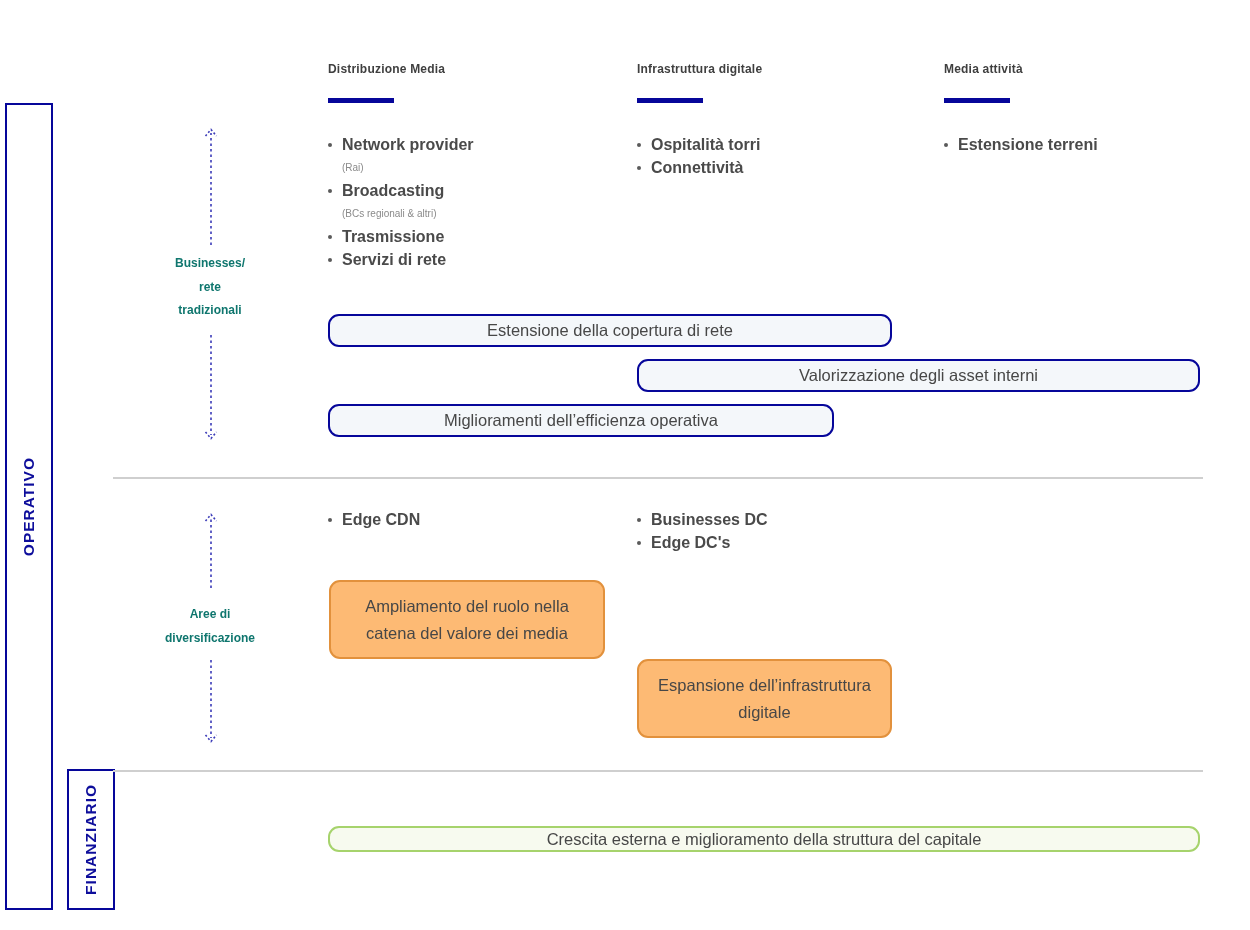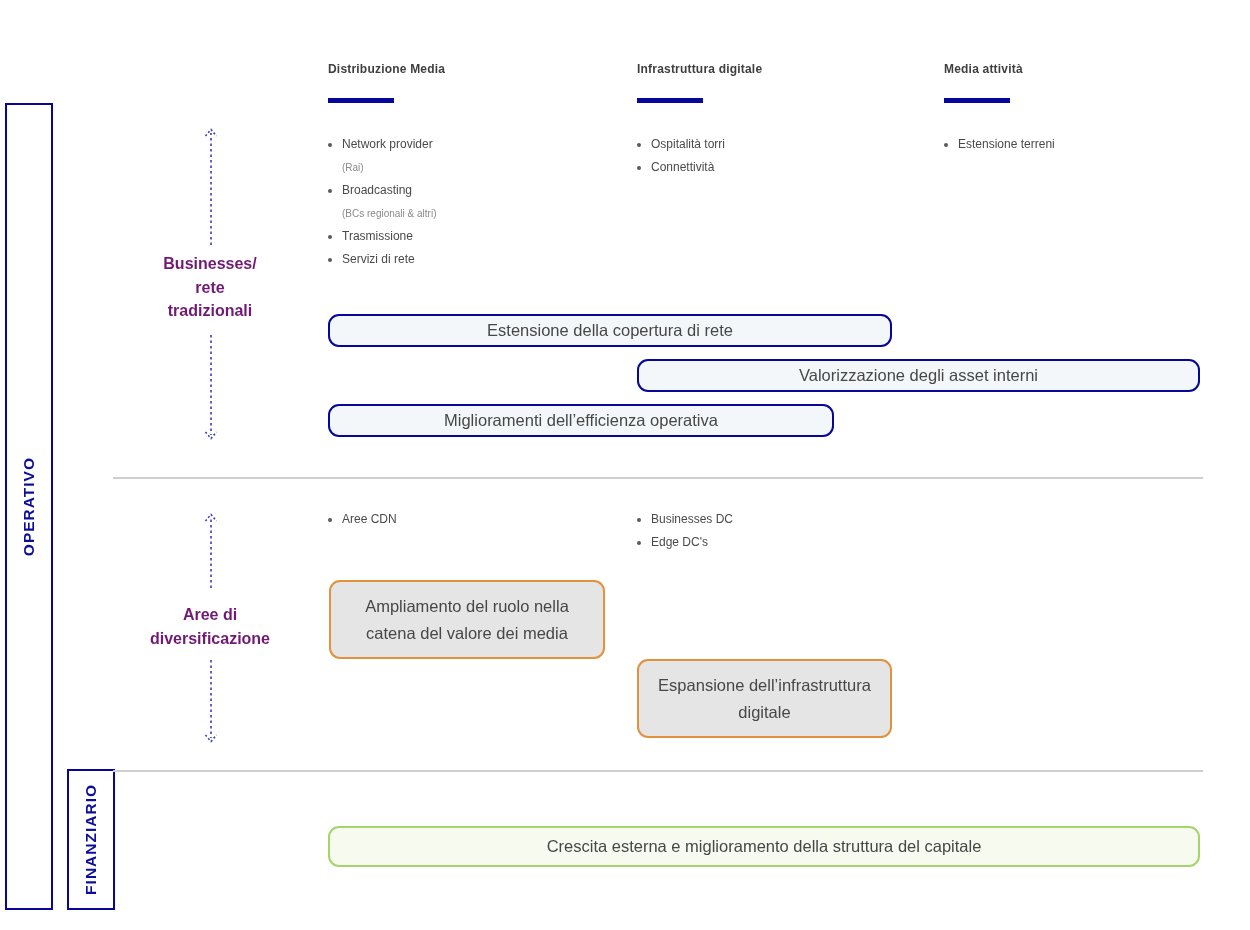--- a/index.html
+++ b/index.html
@@ -12,31 +12,31 @@
     display:flex;align-items:center;justify-content:center;box-sizing:border-box;}
   .axis-text{writing-mode:vertical-rl;transform:rotate(180deg);
     font-weight:bold;color:#0d0d9b;font-size:15.5px;letter-spacing:1px;white-space:nowrap;}
   
   .col-header{position:absolute;font-size:12px;font-weight:bold;color:#3f3f3f;letter-spacing:.2px;white-space:nowrap;}
   .header-underline{position:absolute;width:66px;height:5px;background:#06069a;}
   
   .bullet-list{position:absolute;display:flex;flex-direction:column;}
   .bullet-item{display:flex;align-items:flex-start;}
   .dot{width:4px;height:4px;border-radius:50%;background:#5a5a5a;margin:10px 10px 0 0;flex:none;}
-  .b-label{font-size:12px;font-weight:normal;color:#4a4a4a;line-height:23px;white-space:nowrap;}
+  .b-label{font-size:16px;font-weight:bold;color:#4a4a4a;line-height:23px;white-space:nowrap;}
   .b-note{font-size:10px;font-weight:normal;color:#8a8a8a;line-height:23px;white-space:nowrap;}
   
   .pill{position:absolute;display:flex;align-items:center;justify-content:center;
     text-align:center;font-size:16.5px;color:#474747;box-sizing:border-box;border-radius:11px;}
   .pill.blue{background:#f4f7fa;border:2px solid #06069a;}
-  .pill.orange{background:#e5e5e5;border:2px solid #e2913c;line-height:27px;padding:0 12px;}
+  .pill.orange{background:#fdba74;border:2px solid #e2913c;line-height:27px;padding:0 12px;}
   .pill.green{background:#f7faef;border:2px solid #a6d36c;}
   
-  .row-label{position:absolute;text-align:center;color:#701a75;font-weight:bold;
-    font-size:16px;line-height:23.5px;}
+  .row-label{position:absolute;text-align:center;color:#0f766e;font-weight:bold;
+    font-size:12px;line-height:23.5px;}
   
   .divider{position:absolute;height:2px;background:#cfcfcf;}
   
   .varrow{position:absolute;width:14px;}
   .varrow svg{display:block;width:100%;height:100%;}
   .varrow.down svg{transform:scaleY(-1);}
 </style>
 </head>
 <body>
 
@@ -124,21 +124,21 @@
 
   <div class="pill blue" style="left:328px;top:314px;width:564px;height:33px;">Estensione della copertura di rete</div>
   <div class="pill blue" style="left:637px;top:359px;width:563px;height:33px;">Valorizzazione degli asset interni</div>
   <div class="pill blue" style="left:328px;top:404px;width:506px;height:33px;">Miglioramenti dell’efficienza operativa</div>
 
   <div class="divider" style="left:113px;top:477px;width:1090px;"></div>
 
   <div class="bullet-list" style="left:328px;top:508px;">
     <div class="bullet-item">
       <span class="dot"></span>
-      <div class="b-label">Aree CDN</div>
+      <div class="b-label">Edge CDN</div>
     </div>
   </div>
 
   <div class="bullet-list" style="left:637px;top:508px;">
     <div class="bullet-item">
       <span class="dot"></span>
       <div class="b-label">Businesses DC</div>
     </div>
     <div class="bullet-item">
       <span class="dot"></span>
@@ -163,15 +163,15 @@
       <path d="M7 84 L7 6" fill="none" stroke="#3b3bb8" stroke-width="1.6" stroke-dasharray="2.5 3"></path>
       <path d="M1.5 9 L7 2.5 L12.5 9" fill="none" stroke="#3b3bb8" stroke-width="1.6" stroke-dasharray="2 2.2"></path>
     </svg>
   </div>
 
   <div class="pill orange" style="left:329px;top:580px;width:276px;height:79px;">Ampliamento del ruolo nella catena del valore dei media</div>
   <div class="pill orange" style="left:637px;top:659px;width:255px;height:79px;">Espansione dell’infrastruttura digitale</div>
 
   <div class="divider" style="left:113px;top:770px;width:1090px;"></div>
 
-  <div class="pill green" style="left:328px;top:826px;width:872px;height:41px;">Crescita esterna e miglioramento della struttura del capitale</div>
+  <div class="pill green" style="left:328px;top:826px;width:872px;height:26px;">Crescita esterna e miglioramento della struttura del capitale</div>
 
 </div>
 
 </body></html>

